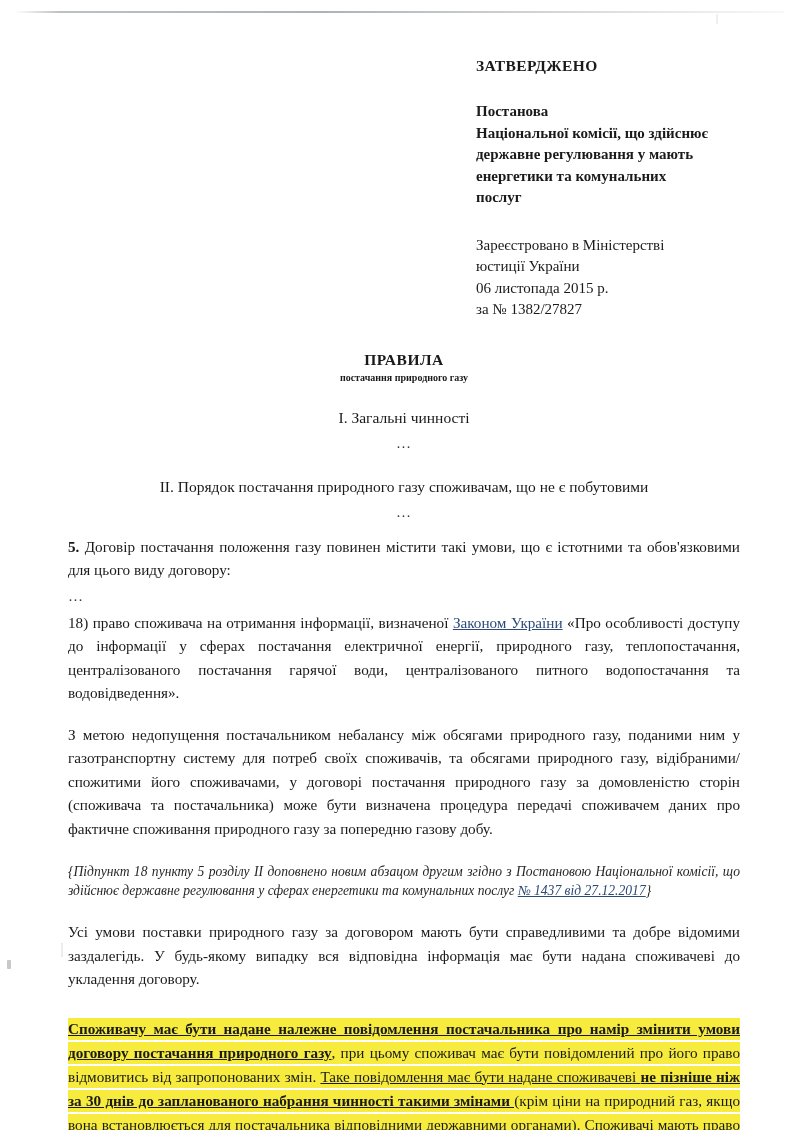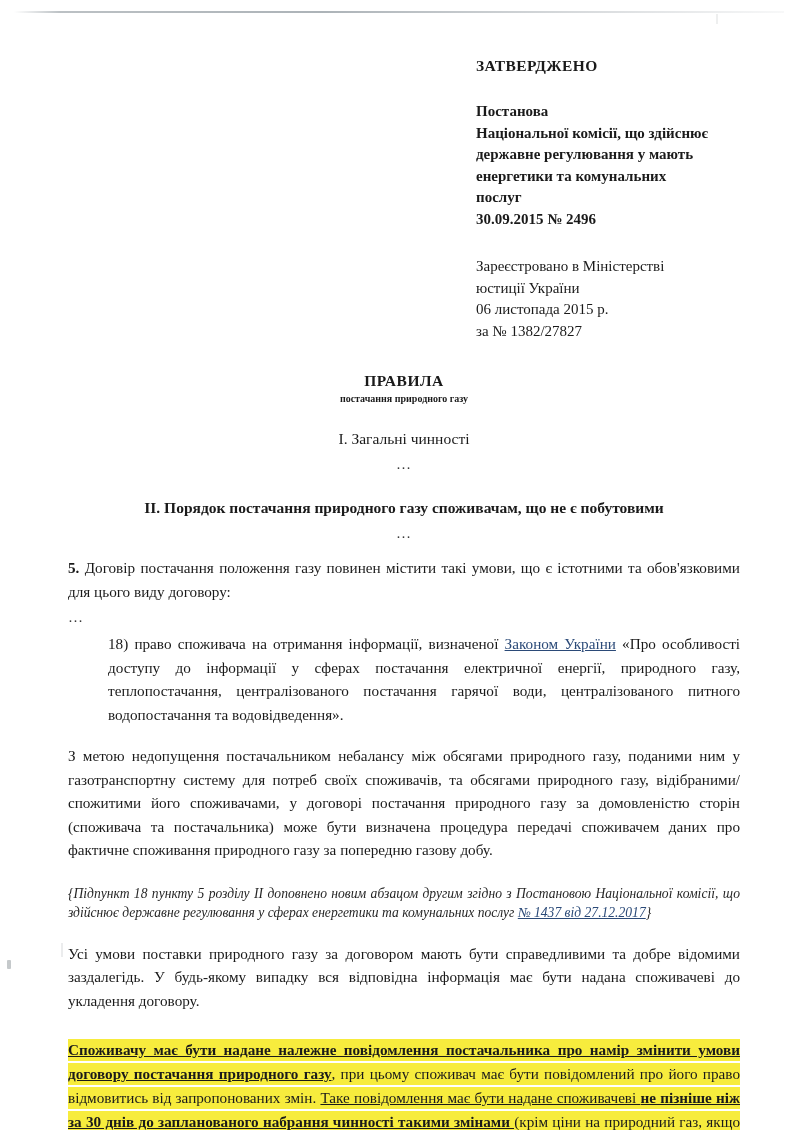--- a/index.html
+++ b/index.html
@@ -86,21 +86,21 @@
     font-weight: bold;
     font-size: 10px;
     padding-top: 3px;
   }
   .section-heading {
     text-align: center;
     font-size: 15.5px;
     padding-top: 26px;
   }
   .section-heading.bold {
-    font-weight: bold;
+    font-weight: normal;
     text-align: center;
   }
   .ellipsis-mark {
     text-align: center;
     font-size: 15px;
     letter-spacing: 1px;
     padding-top: 8px;
     color: #3a3a3a;
   }
   .ellipsis-left {
@@ -113,21 +113,21 @@
 
   
   p.body {
     text-align: justify;
     font-size: 15.2px;
     line-height: 23.5px;
     margin: 0;
     padding-top: 14px;
     text-indent: 0;
   }
-  p.body.tight { padding-top: 6px; margin-left: 40px; }
+  p.body.tight { padding-top: 6px; }
   .lead-num { font-weight: bold; }
 
   a.doclink, .doclink {
     color: #2b4a78;
     text-decoration: underline;
   }
 
   
   p.note {
     font-style: italic;
@@ -175,21 +175,20 @@
 
     <div class="approval">
       <div class="approval-title">ЗАТВЕРДЖЕНО</div>
 
       <div class="decree">
         <div>Постанова</div>
         <div>Національної комісії, що здійснює</div>
         <div>державне регулювання у мають</div>
         <div>енергетики та комунальних</div>
         <div>послуг</div>
-        <div>30.09.2015  № 2496</div>
       </div>
 
       <div class="registration">
         <div>Зареєстровано в Міністерстві</div>
         <div>юстиції України</div>
         <div>06 листопада 2015 р.</div>
         <div>за № 1382/27827</div>
       </div>
     </div>
 

